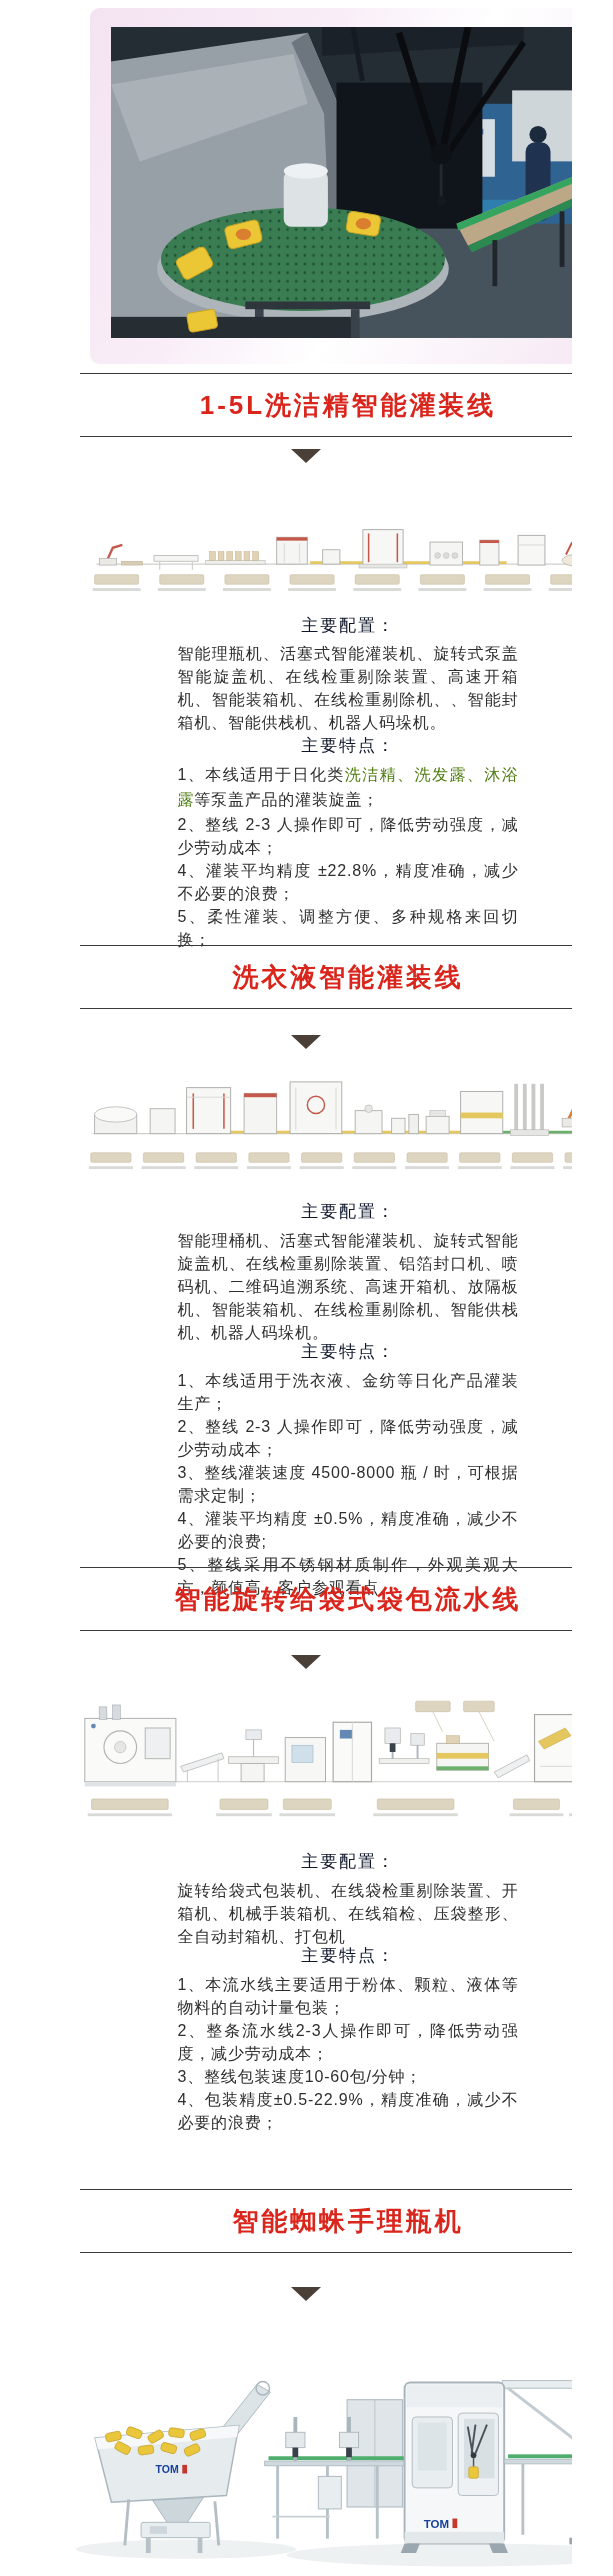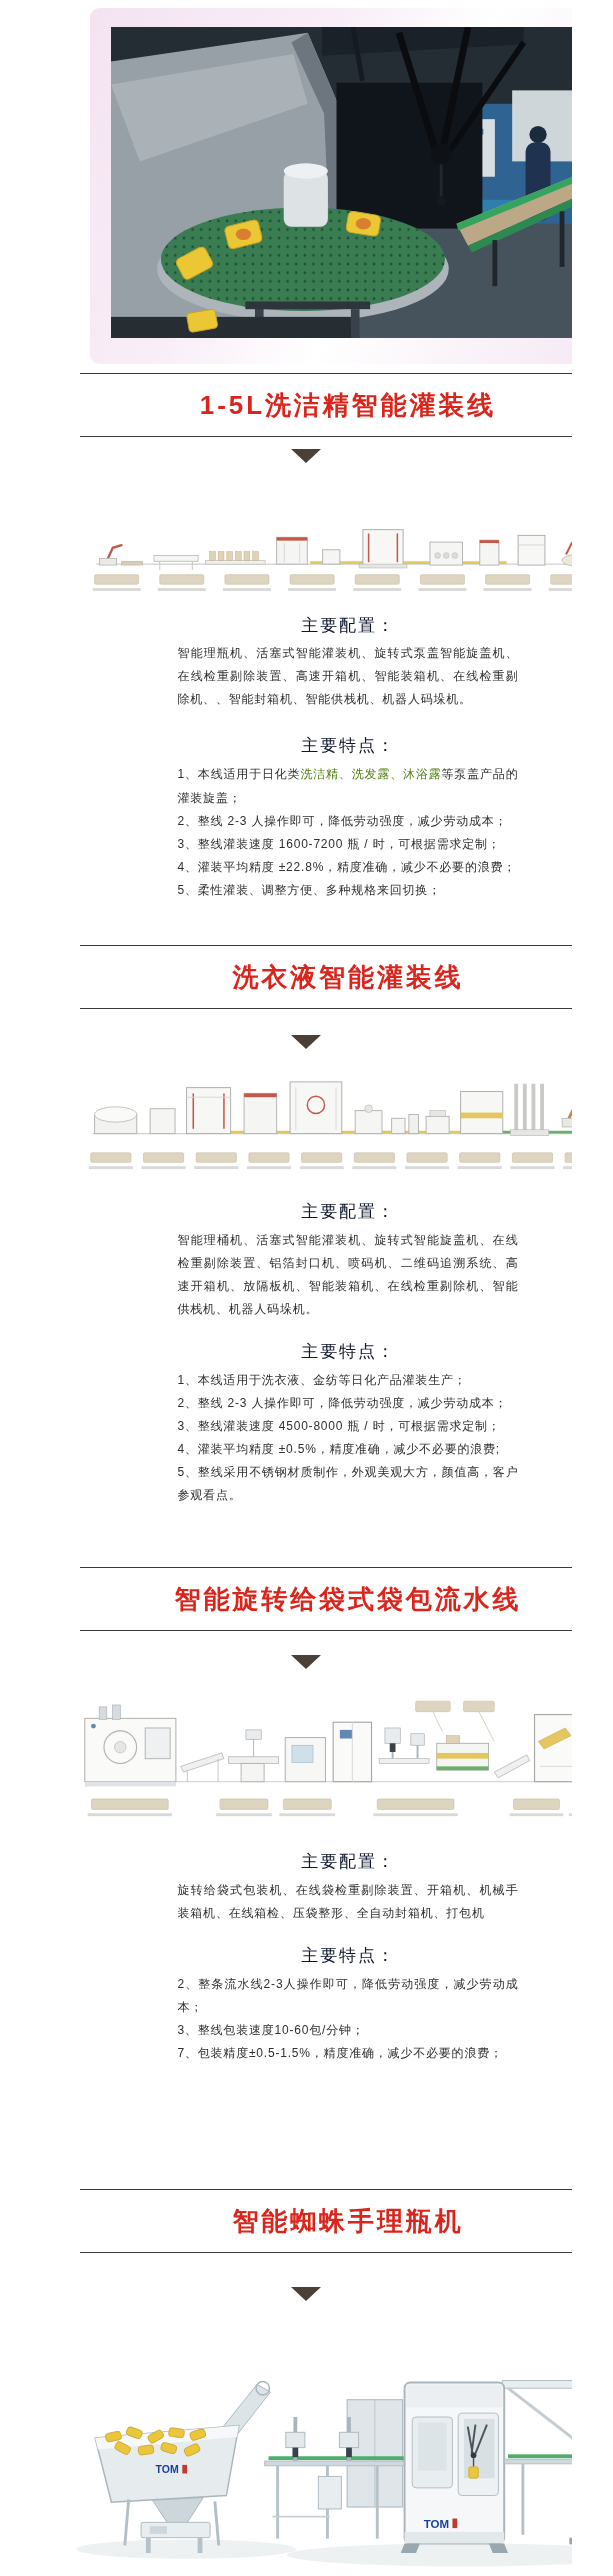--- a/index.html
+++ b/index.html
@@ -22,21 +22,21 @@
     position:absolute;left:50%;margin-left:-15.3px;width:0;height:0;
     border-left:15.3px solid transparent;border-right:15.3px solid transparent;border-top:14.4px solid #4a4038;
   }
   .diagram{position:absolute;display:block;}
   .sub-heading{
     position:absolute;left:0;width:614px;margin:0;text-align:center;
     font-size:17px;line-height:23px;font-weight:normal;color:#0f172a;letter-spacing:1.9px;
   }
   .body-text{
     position:absolute;left:136px;width:341px;margin:0;
-    font-size:12px;line-height:23px;color:#2f2f2f;letter-spacing:0.8px;text-align:justify;
+    font-size:16px;line-height:23px;color:#2f2f2f;letter-spacing:0.8px;text-align:justify;
   }
   .feat{margin:0;}
   .hl{color:#4d7c0f;font-family:Liberation Mono, monospace;}
   .bottom-photo{position:absolute;top:2325px;left:0;width:614px;height:251px;display:block;background:#ffffff;}
   svg text{font-family:"Liberation Sans","DejaVu Sans",sans-serif;}
 </style>
 </head>
 <body>
 
 <div class="page">
@@ -185,21 +185,20 @@
         <rect x="484" y="75" width="50" height="3"></rect>
     </g>
   </svg>
 
   <h3 class="sub-heading" style="top:614px">主要配置：</h3>
   <p class="body-text" style="top:642px">智能理瓶机、活塞式智能灌装机、旋转式泵盖智能旋盖机、在线检重剔除装置、高速开箱机、智能装箱机、在线检重剔除机、、智能封箱机、智能供栈机、机器人码垛机。</p>
   <h3 class="sub-heading" style="top:734px">主要特点：</h3>
   <div class="body-text" style="top:763px">
     <div class="feat"><span>1、本线适用于日化类</span><span class="hl">洗洁精、洗发露、沐浴露</span><span>等泵盖产品的灌装旋盖；</span></div>
     <div class="feat">2、整线 2-3 人操作即可，降低劳动强度，减少劳动成本；</div>
-    <div class="feat">3、整线灌装速度 1600-7200 瓶 / 时，可根据需求定制；</div>
     <div class="feat">4、灌装平均精度 ±22.8%，精度准确，减少不必要的浪费；</div>
     <div class="feat">5、柔性灌装、调整方便、多种规格来回切换；</div>
   </div>
 
   <div class="sec-header" style="top:945px">
     <div class="rule"></div>
     <h2 class="sec-title">洗衣液智能灌装线</h2>
     <div class="rule"></div>
   </div>
   <div class="arrow" style="top:1035px"></div>
@@ -364,23 +363,24 @@
         <rect x="306" y="119" width="88" height="3"></rect>
       <rect x="448" y="119" width="56" height="3"></rect>
         <rect x="510" y="119" width="48" height="3"></rect>
     </g>
   </svg>
 
   <h3 class="sub-heading" style="top:1850px">主要配置：</h3>
   <p class="body-text" style="top:1879px">旋转给袋式包装机、在线袋检重剔除装置、开箱机、机械手装箱机、在线箱检、压袋整形、全自动封箱机、打包机</p>
   <h3 class="sub-heading" style="top:1944px">主要特点：</h3>
   <div class="body-text" style="top:1973px">
+    <div class="feat">1、本流水线主要适用于粉体、颗粒、液体等物料的自动计量包装；</div>
     <div class="feat">2、整条流水线2-3人操作即可，降低劳动强度，减少劳动成本；</div>
     <div class="feat">3、整线包装速度10-60包/分钟；</div>
-    <div class="feat">7、包装精度±0.5-1.5%，精度准确，减少不必要的浪费；</div>
+    <div class="feat">4、包装精度±0.5-22.9%，精度准确，减少不必要的浪费；</div>
   </div>
 
   <div class="sec-header" style="top:2189px">
     <div class="rule"></div>
     <h2 class="sec-title">智能蜘蛛手理瓶机</h2>
     <div class="rule"></div>
   </div>
   <div class="arrow" style="top:2287px"></div>
 
   <svg class="bottom-photo" viewBox="0 0 640 262">

